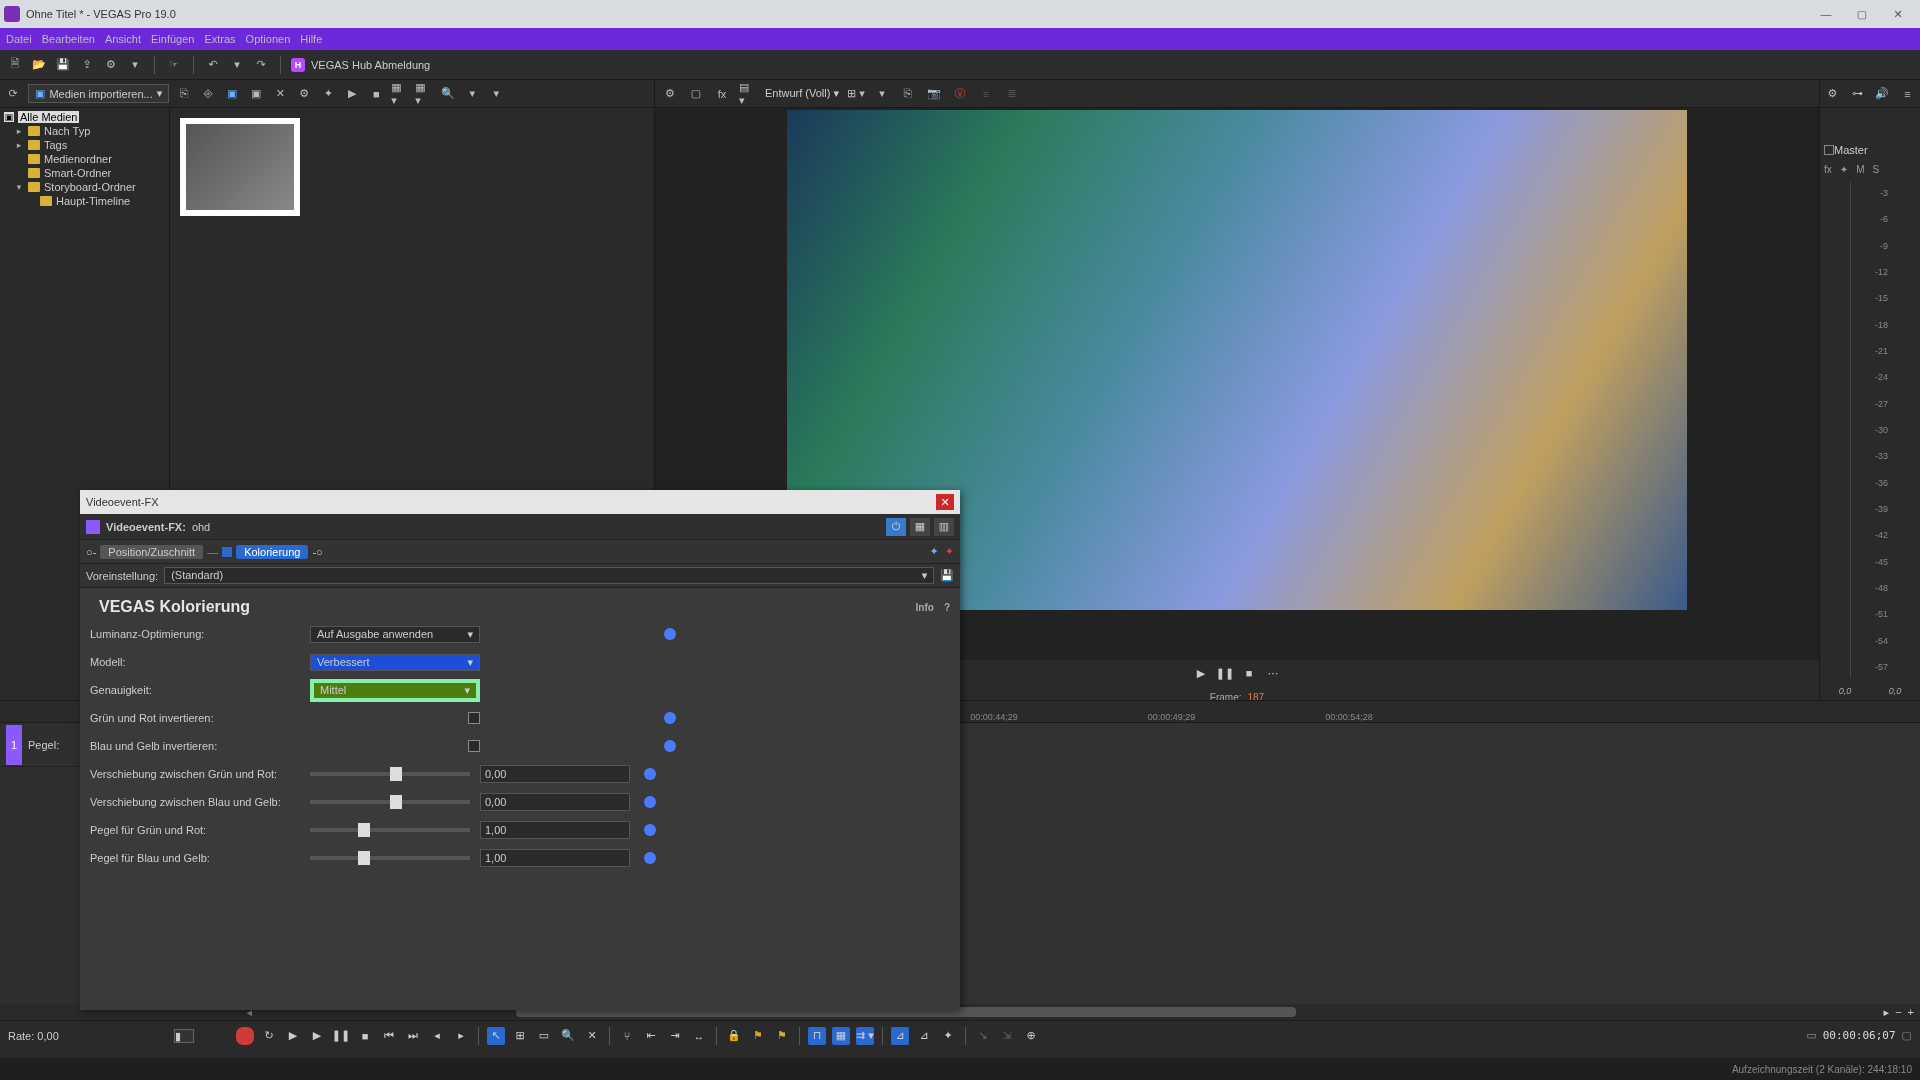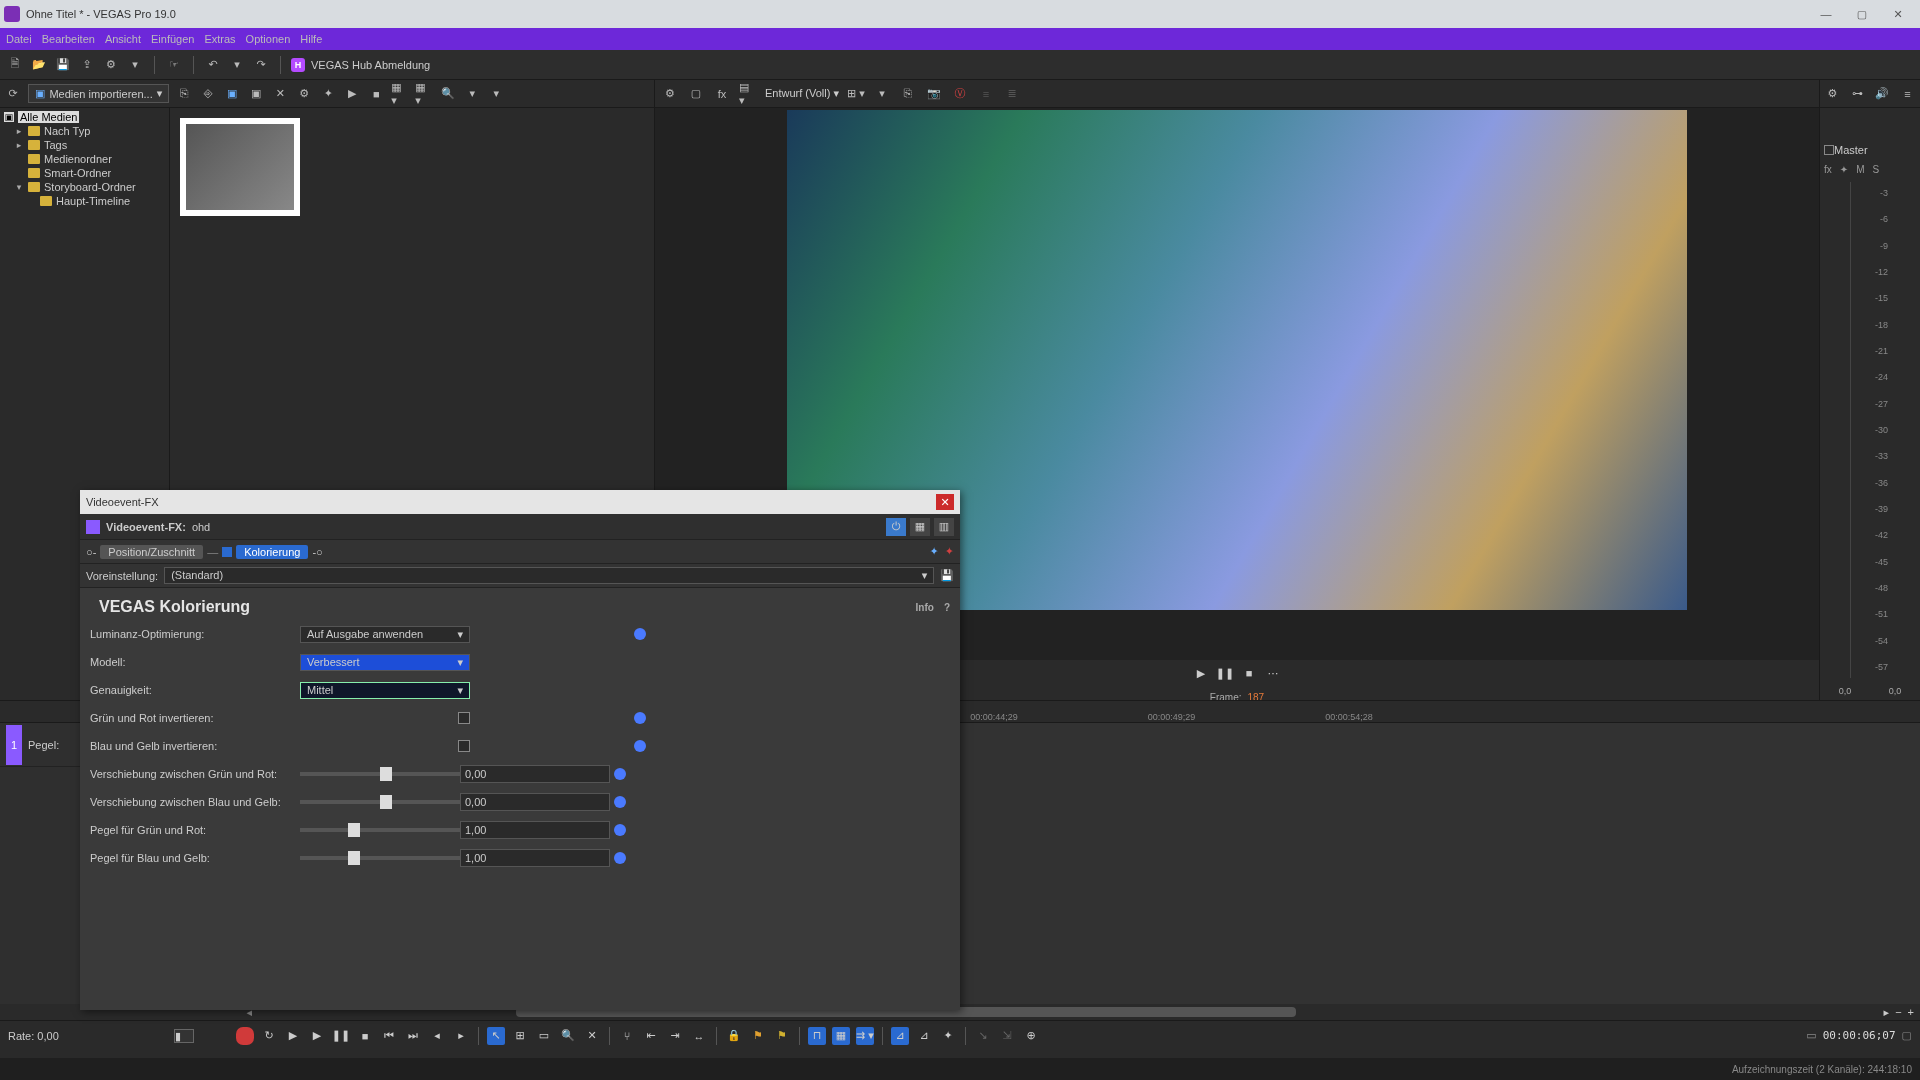--- a/index.html
+++ b/index.html
@@ -53,42 +53,42 @@
 
 
 .master-panel { width: 100px; background: #2a2a2a; display: flex; flex-direction: column; }
 .master-top { height: 28px; display: flex; align-items: center; justify-content: space-around; border-bottom: 1px solid #1a1a1a; }
 .master-title { height: 20px; display: flex; align-items: center; padding: 0 4px; margin-top: 32px; }
 .master-title .sq { width: 10px; height: 10px; border: 1px solid #888; }
 .master-fx { height: 18px; display: flex; align-items: center; gap: 8px; padding: 0 4px; font-size: 10px; color: #999; }
 .master-meter { flex: 1; display: flex; padding: 4px 4px 4px 30px; }
 .meter-scale { width: 40px; display: flex; flex-direction: column; justify-content: space-between; align-items: flex-end; padding: 6px 2px; font-size: 9px; color: #888; border-left: 1px solid #444; position: relative; }
 .meter-scale div { }
-.meter-zero { height: 18px; display: flex; align-items: center; justify-content: space-around; font-size: 9px; color: #aaa; }
+.meter-zero { height: 18px; display: flex; align-items: center; justify-content: space-around; font-size: 9px; color: #aaa; font-style: italic; }
 .master-tab { height: 20px; background: #2f2f2f; display: flex; align-items: center; padding: 0 6px; font-size: 10px; color: #888; border-top: 1px solid #1a1a1a; }
 
 
 .fx-dialog { position: absolute; left: 80px; top: 490px; width: 880px; height: 520px; background: #3a3a3a; color: #ccc; box-shadow: 2px 2px 8px rgba(0,0,0,0.5); z-index: 50; }
 .fx-title { height: 24px; background: #e5e5e5; color: #333; display: flex; align-items: center; padding: 0 6px; }
 .fx-title .close { margin-left: auto; width: 18px; height: 16px; background: #cc2a2a; color: #fff; display: flex; align-items: center; justify-content: center; }
 .fx-head { height: 26px; display: flex; align-items: center; padding: 0 6px; gap: 6px; background: #2f2f2f; border-bottom: 1px solid #222; }
 .fx-head .badge { width: 14px; height: 14px; background: #8a5aff; }
 .fx-head .name { font-weight: bold; }
 .fx-head .right { margin-left: auto; display: flex; gap: 4px; }
 .fx-head .ribtn { width: 20px; height: 18px; background: #444; display: flex; align-items: center; justify-content: center; }
 .fx-head .ribtn.on { background: #3a7acc; }
 .fx-chain { height: 24px; display: flex; align-items: center; padding: 0 6px; gap: 4px; background: #333; border-bottom: 1px solid #222; }
 .fx-chain .pill { background: #555; padding: 1px 8px; border-radius: 2px; }
 .fx-chain .pill.active { background: #2a6ad0; color: #fff; }
 .fx-chain .chain-icons { margin-left: auto; display: flex; gap: 6px; }
 .fx-preset { height: 24px; display: flex; align-items: center; padding: 0 6px; gap: 6px; background: #333; border-bottom: 1px solid #222; }
 .fx-body { padding: 6px 10px; }
 .fx-section-title { font-size: 16px; font-weight: bold; color: #e5e5e5; padding: 4px 0; display: flex; align-items: center; margin-left: 9px; }
 .fx-section-title .meta { margin-left: auto; font-size: 10px; font-weight: bold; color: #aaa; display: flex; gap: 10px; }
-.fx-row { display: flex; align-items: center; height: 28px; }
+.fx-row { display: flex; align-items: center; height: 28px; gap: 10px; }
 .fx-row .lab { width: 210px; }
 .fx-row .ctrl { width: 170px; }
 .fx-row .slider { width: 160px; height: 4px; background: #555; position: relative; }
 .fx-row .slider .thumb { position: absolute; top: -5px; width: 8px; height: 14px; background: #ddd; }
 .fx-row .numbox { width: 150px; height: 18px; background: #2a2a2a; border: 1px solid #555; color: #ccc; padding: 0 4px; display: flex; align-items: center; }
 .fx-row .key { width: 12px; height: 12px; border-radius: 6px; background: #4a7aff; margin-left: 4px; }
 .fx-row .chk { width: 12px; height: 12px; border: 1px solid #888; background: #2a2a2a; }
 
 
 .lower { position: absolute; left: 0; right: 0; top: 700px; bottom: 30px; background: #2a2a2a; border-top: 1px solid #1a1a1a; display: flex; flex-direction: column; }
@@ -366,21 +366,21 @@
     </div>
     <div class="fx-row">
       <div class="lab">Modell:</div>
       <div class="ctrl" style="background:#1d4ed8;border:1px solid #555;padding:1px 6px;display:flex">
           <span>Verbessert</span>
           <span style="margin-left:auto">▾</span>
         </div>
     </div>
     <div class="fx-row">
       <div class="lab">Genauigkeit:</div>
-      <div class="ctrl" style="background:#0f172a;border:1px solid #86efac;padding:1px 6px;display:flex">
+      <div class="ctrl" style="background:#4d7c0f;border:4px solid #86efac;padding:1px 6px;display:flex">
           <span>Mittel</span>
           <span style="margin-left:auto">▾</span>
         </div>
     </div>
     <div class="fx-row">
       <div class="lab">Grün und Rot invertieren:</div>
       <div class="ctrl" style="display:flex;justify-content:flex-end">
           <div class="chk"></div>
         </div>
       <div style="width:160px"></div>

